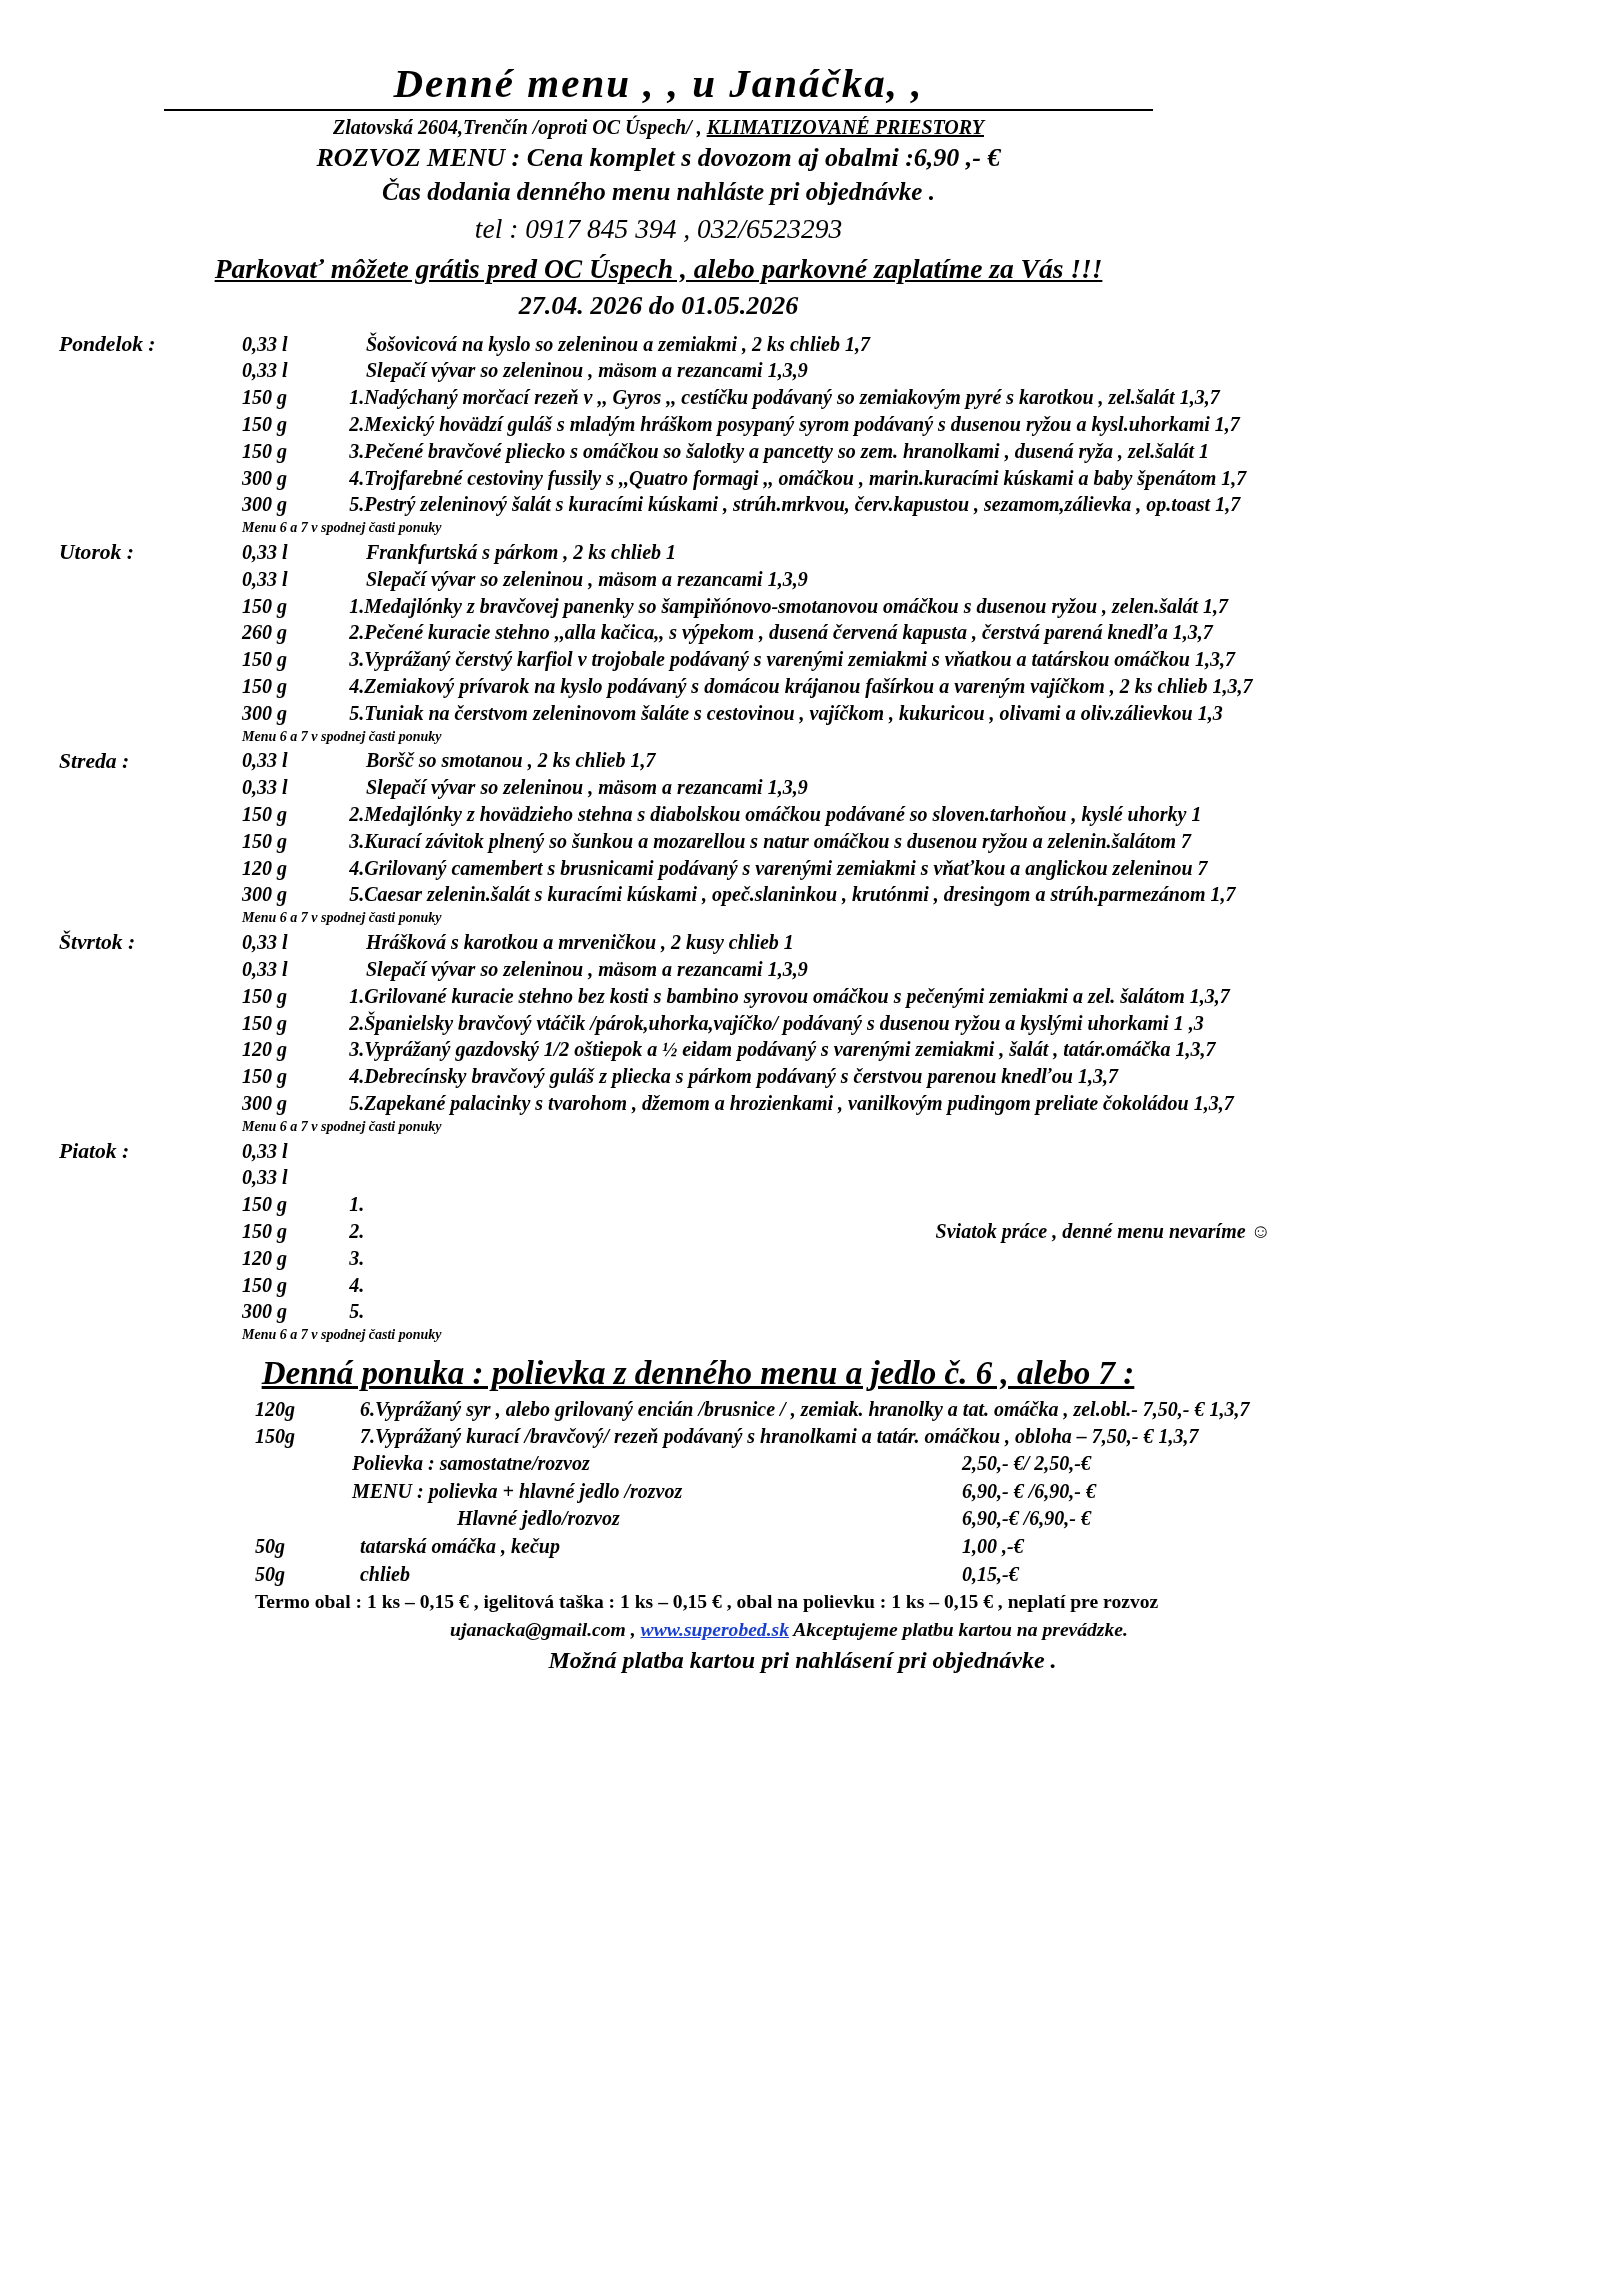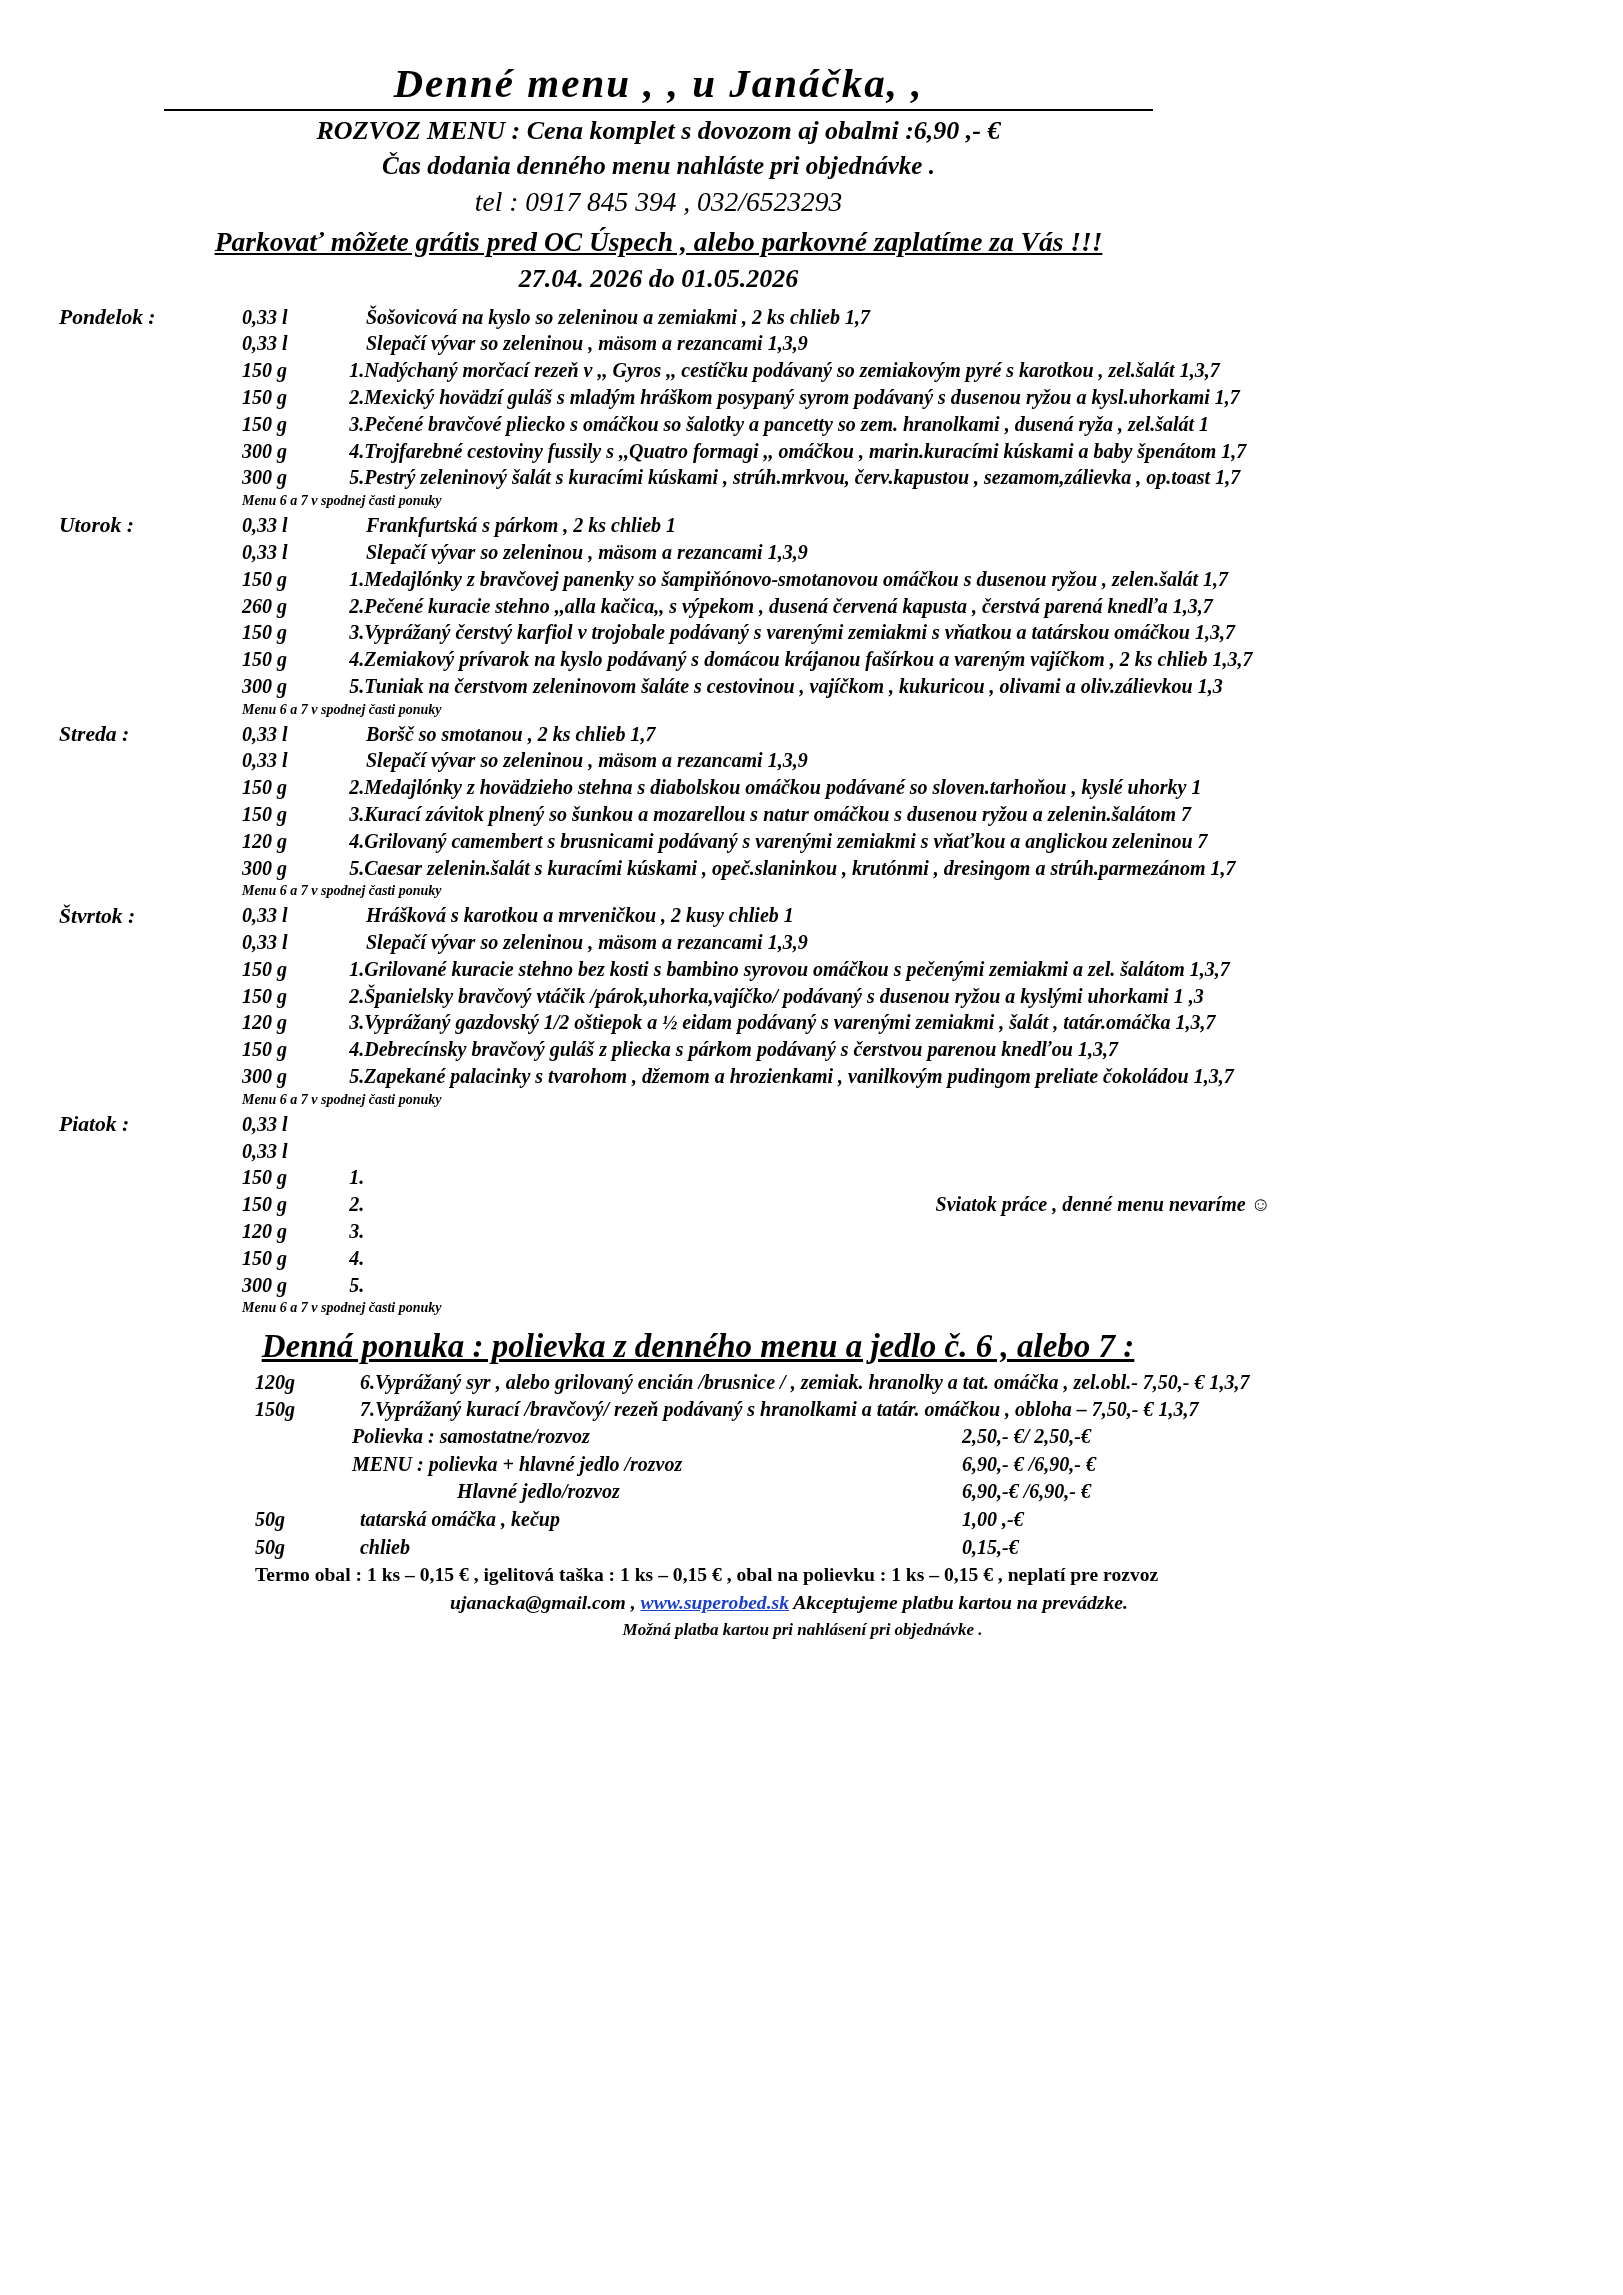--- a/index.html
+++ b/index.html
@@ -214,33 +214,36 @@
     margin-left: 52px;
   }
   .contact-line .link {
     color: #1a3fd0;
     text-decoration: underline;
   }
   .final-line {
     text-align: center;
     font-weight: bold;
     font-style: italic;
-    font-size: 17px;
+    font-size: 24px;
     margin-left: 79px;
     margin-top: 2.6px;
   }
 </style>
 </head>
 <body>
 
 <div class="page">
 
   <div class="doc-title">Denné  menu   , , u  Janáčka, ,</div>
   <hr class="title-rule">
 
+  <div class="addr-line">
+    <span>Zlatovská 2604,Trenčín /oproti OC Úspech/ , </span><span class="underlined">KLIMATIZOVANÉ PRIESTORY</span>
+  </div>
 
   <div class="rozvoz-line">ROZVOZ MENU : Cena komplet s dovozom aj obalmi :6,90 ,- €</div>
 
 
   <div class="cas-line">Čas dodania denného menu nahláste pri objednávke .</div>
   <div class="tel-line">tel  :  0917 845 394   ,   032/6523293</div>
   <div class="park-line">Parkovať môžete grátis pred OC Úspech , alebo parkovné zaplatíme za Vás  !!!</div>
   <div class="date-line">27.04. 2026  do 01.05.2026</div>
 
   <div class="day-block">

